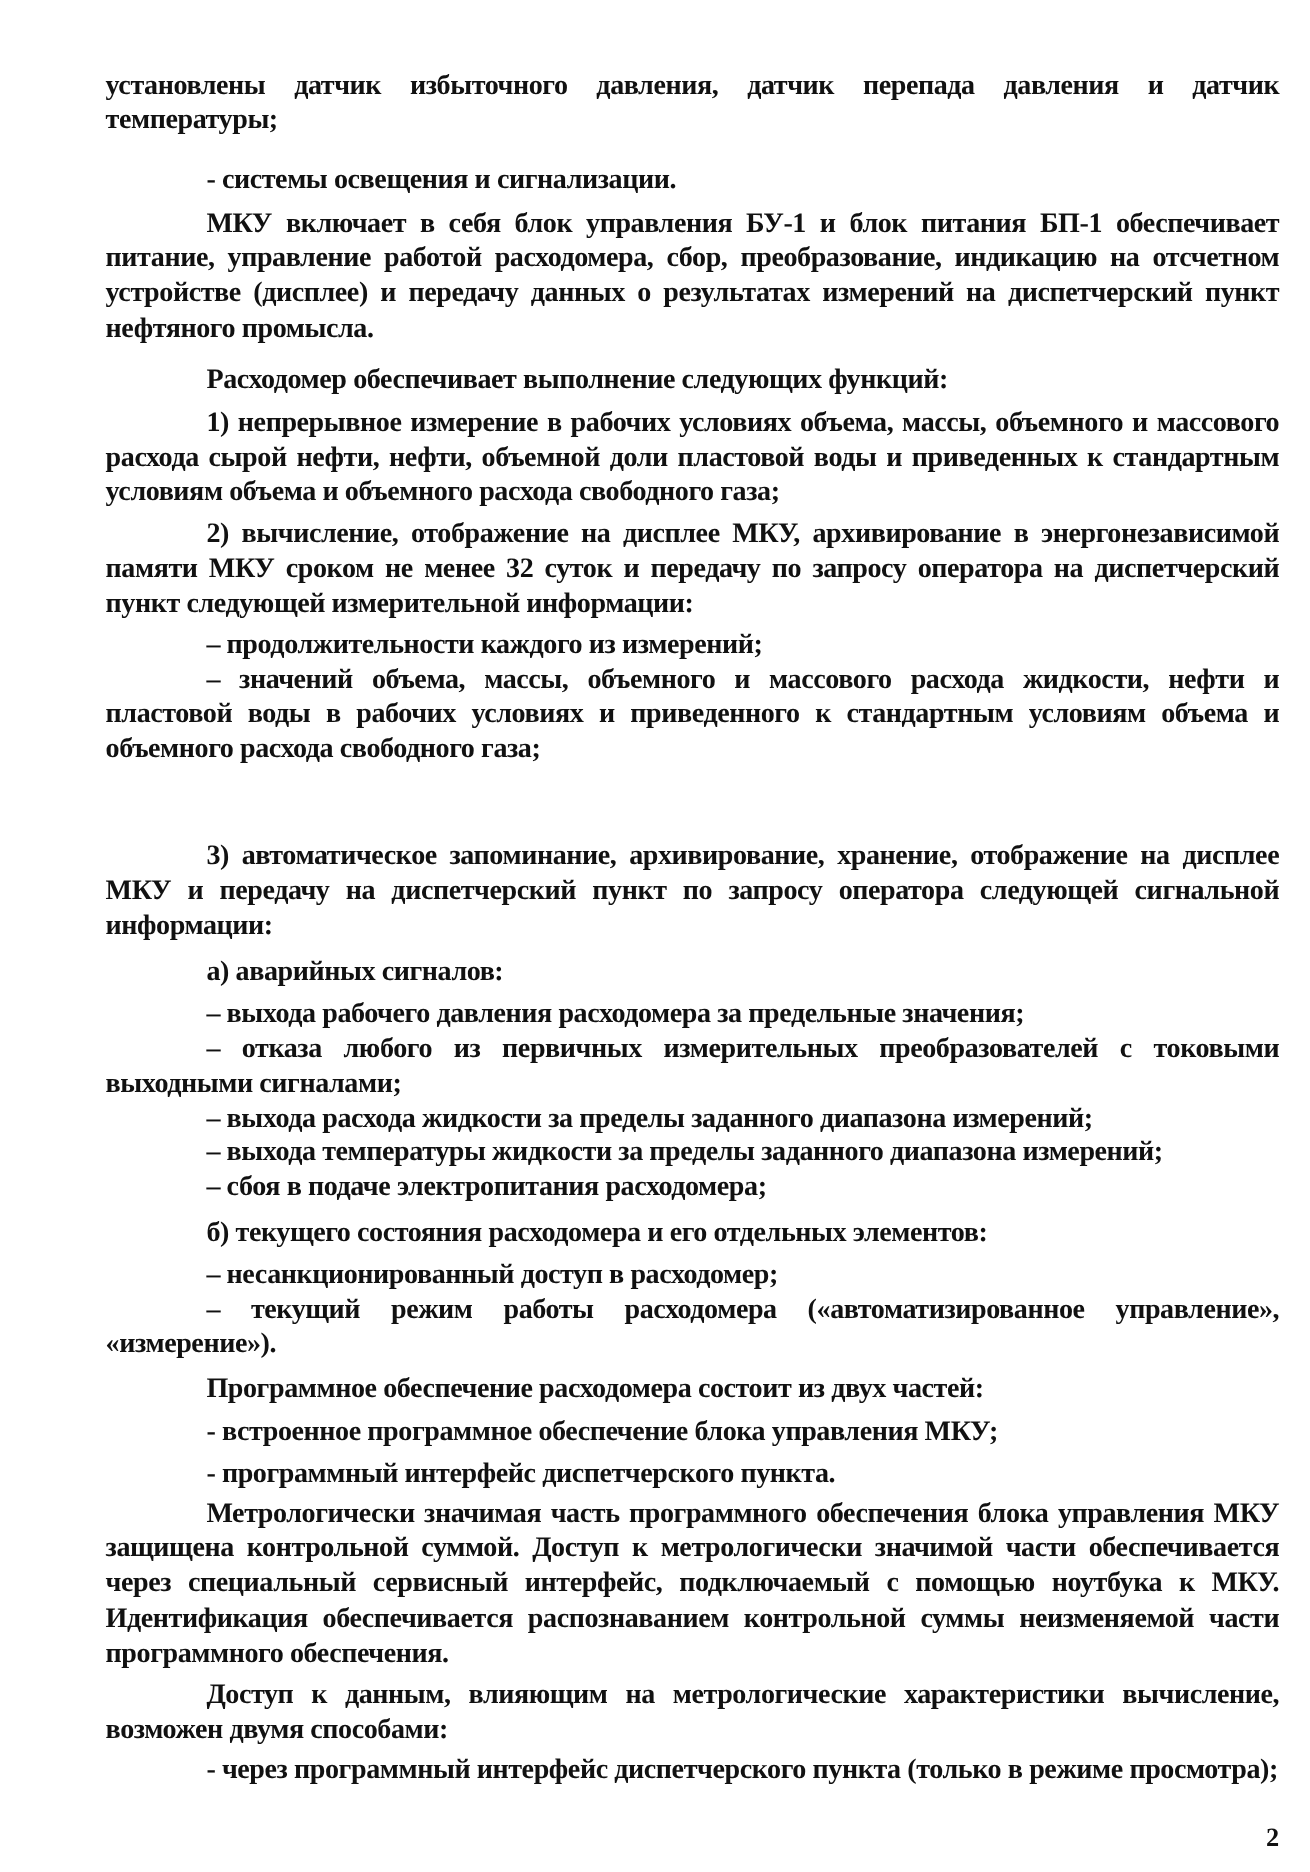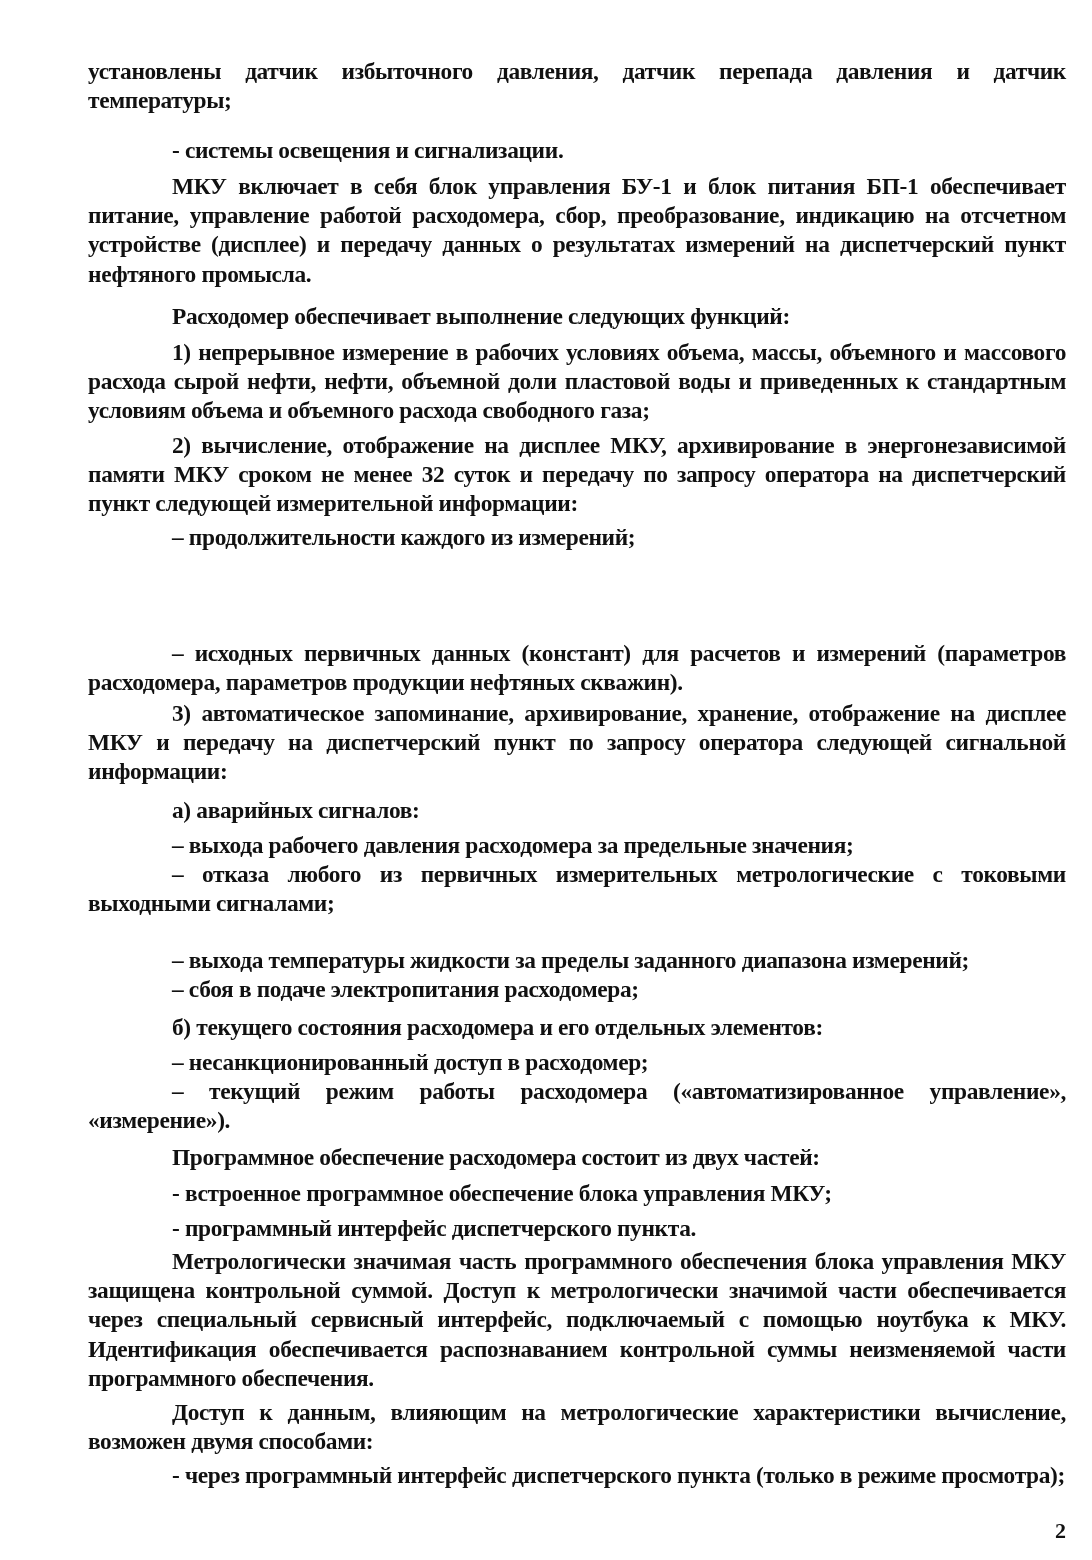--- a/index.html
+++ b/index.html
@@ -24,25 +24,26 @@
 
 <div class="page">
 
   <div class="p" style="top:57px;">установлены датчик избыточного давления, датчик перепада давления и датчик температуры;</div>
   <div class="p indent" style="top:116px;">- системы освещения и сигнализации.</div>
   <div class="p indent" style="top:152px;">МКУ включает в себя блок управления БУ-1 и блок питания БП-1 обеспечивает питание, управление работой расходомера, сбор, преобразование, индикацию на отсчетном устройстве (дисплее) и передачу данных о результатах измерений на диспетчерский пункт нефтяного промысла.</div>
   <div class="p indent" style="top:282px;">Расходомер обеспечивает выполнение следующих функций:</div>
   <div class="p indent" style="top:318px;">1) непрерывное измерение в рабочих условиях объема, массы, объемного и массового расхода сырой нефти, нефти, объемной доли пластовой воды и приведенных к стандартным условиям объема и объемного расхода свободного газа;</div>
   <div class="p indent" style="top:411px;">2) вычисление, отображение на дисплее МКУ, архивирование в энергонезависимой памяти МКУ сроком не менее 32 суток и передачу по запросу оператора на диспетчерский пункт следующей измерительной информации:</div>
   <div class="p indent" style="top:503px;">– продолжительности каждого из измерений;</div>
-  <div class="p indent" style="top:619px;">– исходных первичных данных (констант) для расчетов и измерений (параметров расходомера, параметров продукции нефтяных скважин).</div>
+  <div class="p indent" style="top:532px;">– значений объема, массы, объемного и массового расхода жидкости, нефти и пластовой воды в рабочих условиях и приведенного к стандартным условиям объема и объемного расхода свободного газа;</div>
   <div class="p indent" style="top:679px;">3) автоматическое запоминание, архивирование, хранение, отображение на дисплее МКУ и передачу на диспетчерский пункт по запросу оператора следующей сигнальной информации:</div>
   <div class="p indent" style="top:776px;">а) аварийных сигналов:</div>
   <div class="p indent" style="top:811px;">– выхода рабочего давления расходомера за предельные значения;</div>
-  <div class="p indent" style="top:840px;">– отказа любого из первичных измерительных метрологические с токовыми выходными сигналами;</div>
+  <div class="p indent" style="top:840px;">– отказа любого из первичных измерительных преобразователей с токовыми выходными сигналами;</div>
+  <div class="p indent" style="top:898px;">– выхода расхода жидкости за пределы заданного диапазона измерений;</div>
   <div class="p indent" style="top:955px;">– сбоя в подаче электропитания расходомера;</div>
   <div class="p indent" style="top:926px;">– выхода температуры жидкости за пределы заданного диапазона измерений;</div>
   <div class="p indent" style="top:993px;">б) текущего состояния расходомера и его отдельных элементов:</div>
   <div class="p indent" style="top:1028px;">– несанкционированный доступ в расходомер;</div>
   <div class="p indent" style="top:1057px;">– текущий режим работы расходомера («автоматизированное управление», «измерение»).</div>
   <div class="p indent" style="top:1159px;">- встроенное программное обеспечение блока управления МКУ;</div>
   <div class="p indent" style="top:1123px;">Программное обеспечение расходомера состоит из двух частей:</div>
   <div class="p indent" style="top:1194px;">- программный интерфейс диспетчерского пункта.</div>
   <div class="p indent" style="top:1227px;">Метрологически значимая часть программного обеспечения блока управления МКУ защищена контрольной суммой. Доступ к метрологически значимой части обеспечивается через специальный сервисный интерфейс, подключаемый с помощью ноутбука к МКУ. Идентификация обеспечивается распознаванием контрольной суммы неизменяемой части программного обеспечения.</div>
   <div class="p indent" style="top:1378px;">Доступ к данным, влияющим на метрологические характеристики вычисление, возможен двумя способами:</div>

